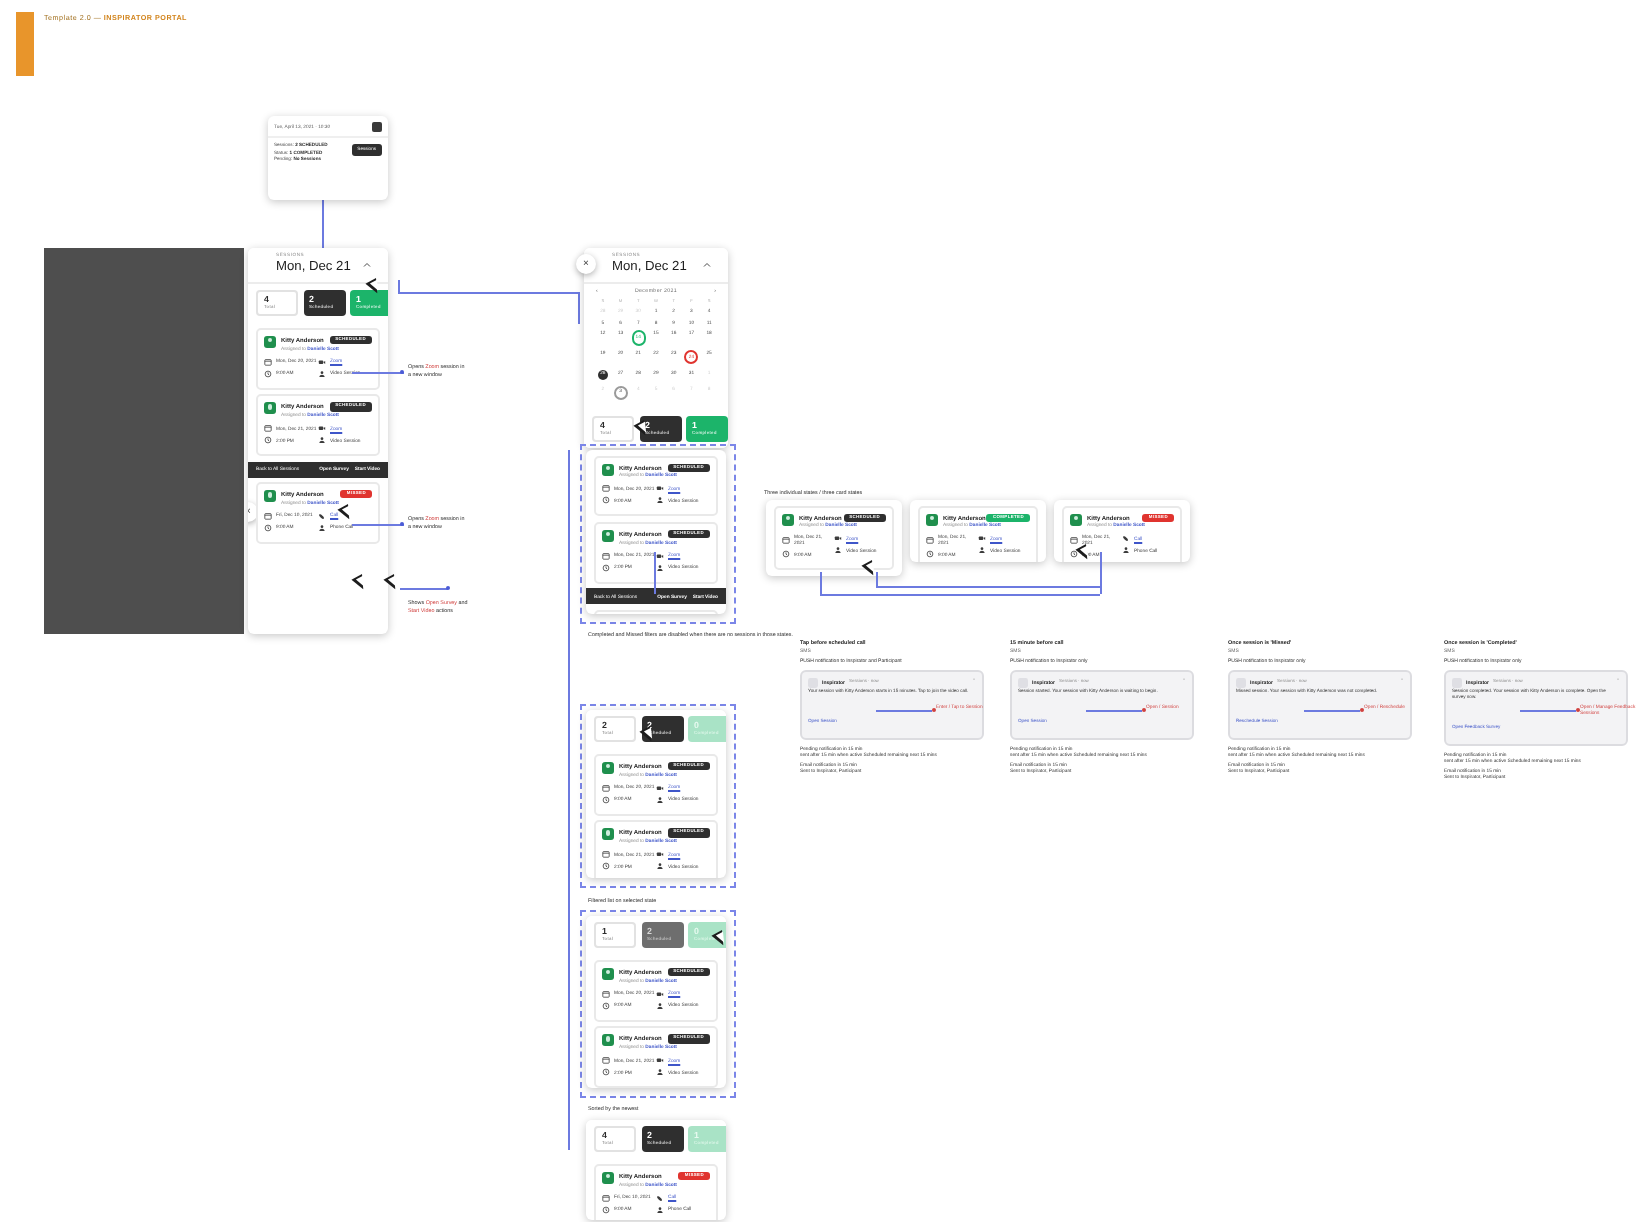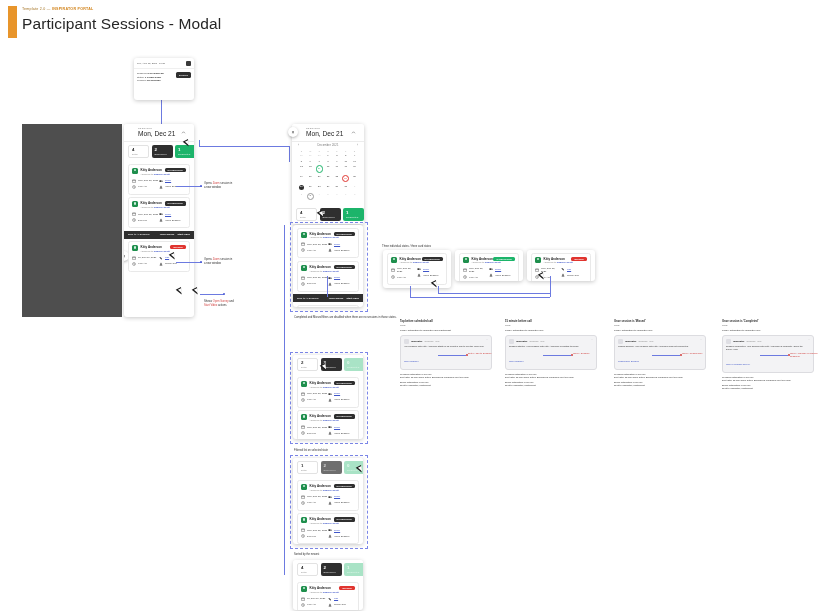--- a/index.html
+++ b/index.html
@@ -131,21 +131,20 @@
 </style>
 </head>
 <body>
 
 <div class="board">
 
   <div class="hdr-bar"></div>
   <div class="hdr-kicker">
     <span>Template 2.0  —  </span><b>INSPIRATOR PORTAL</b>
   </div>
-  <div class="hdr-title">Participant Sessions - Modal</div>
 
   <div class="ln lnv" style="left:161px;top:100px;height:30px;"></div>
   <div class="ln lnh" style="left:161px;top:130px;width:0px;"></div>
   <div class="ln lnh" style="left:199px;top:146px;width:90px;"></div>
   <div class="ln lnv" style="left:199px;top:140px;height:6px;"></div>
   <div class="ln lnv" style="left:289px;top:146px;height:16px;"></div>
 
   <div class="ln lnv" style="left:284px;top:225px;height:350px;"></div>
 
   <div class="panel" style="left:134px;top:58px;width:60px;height:42px;">

